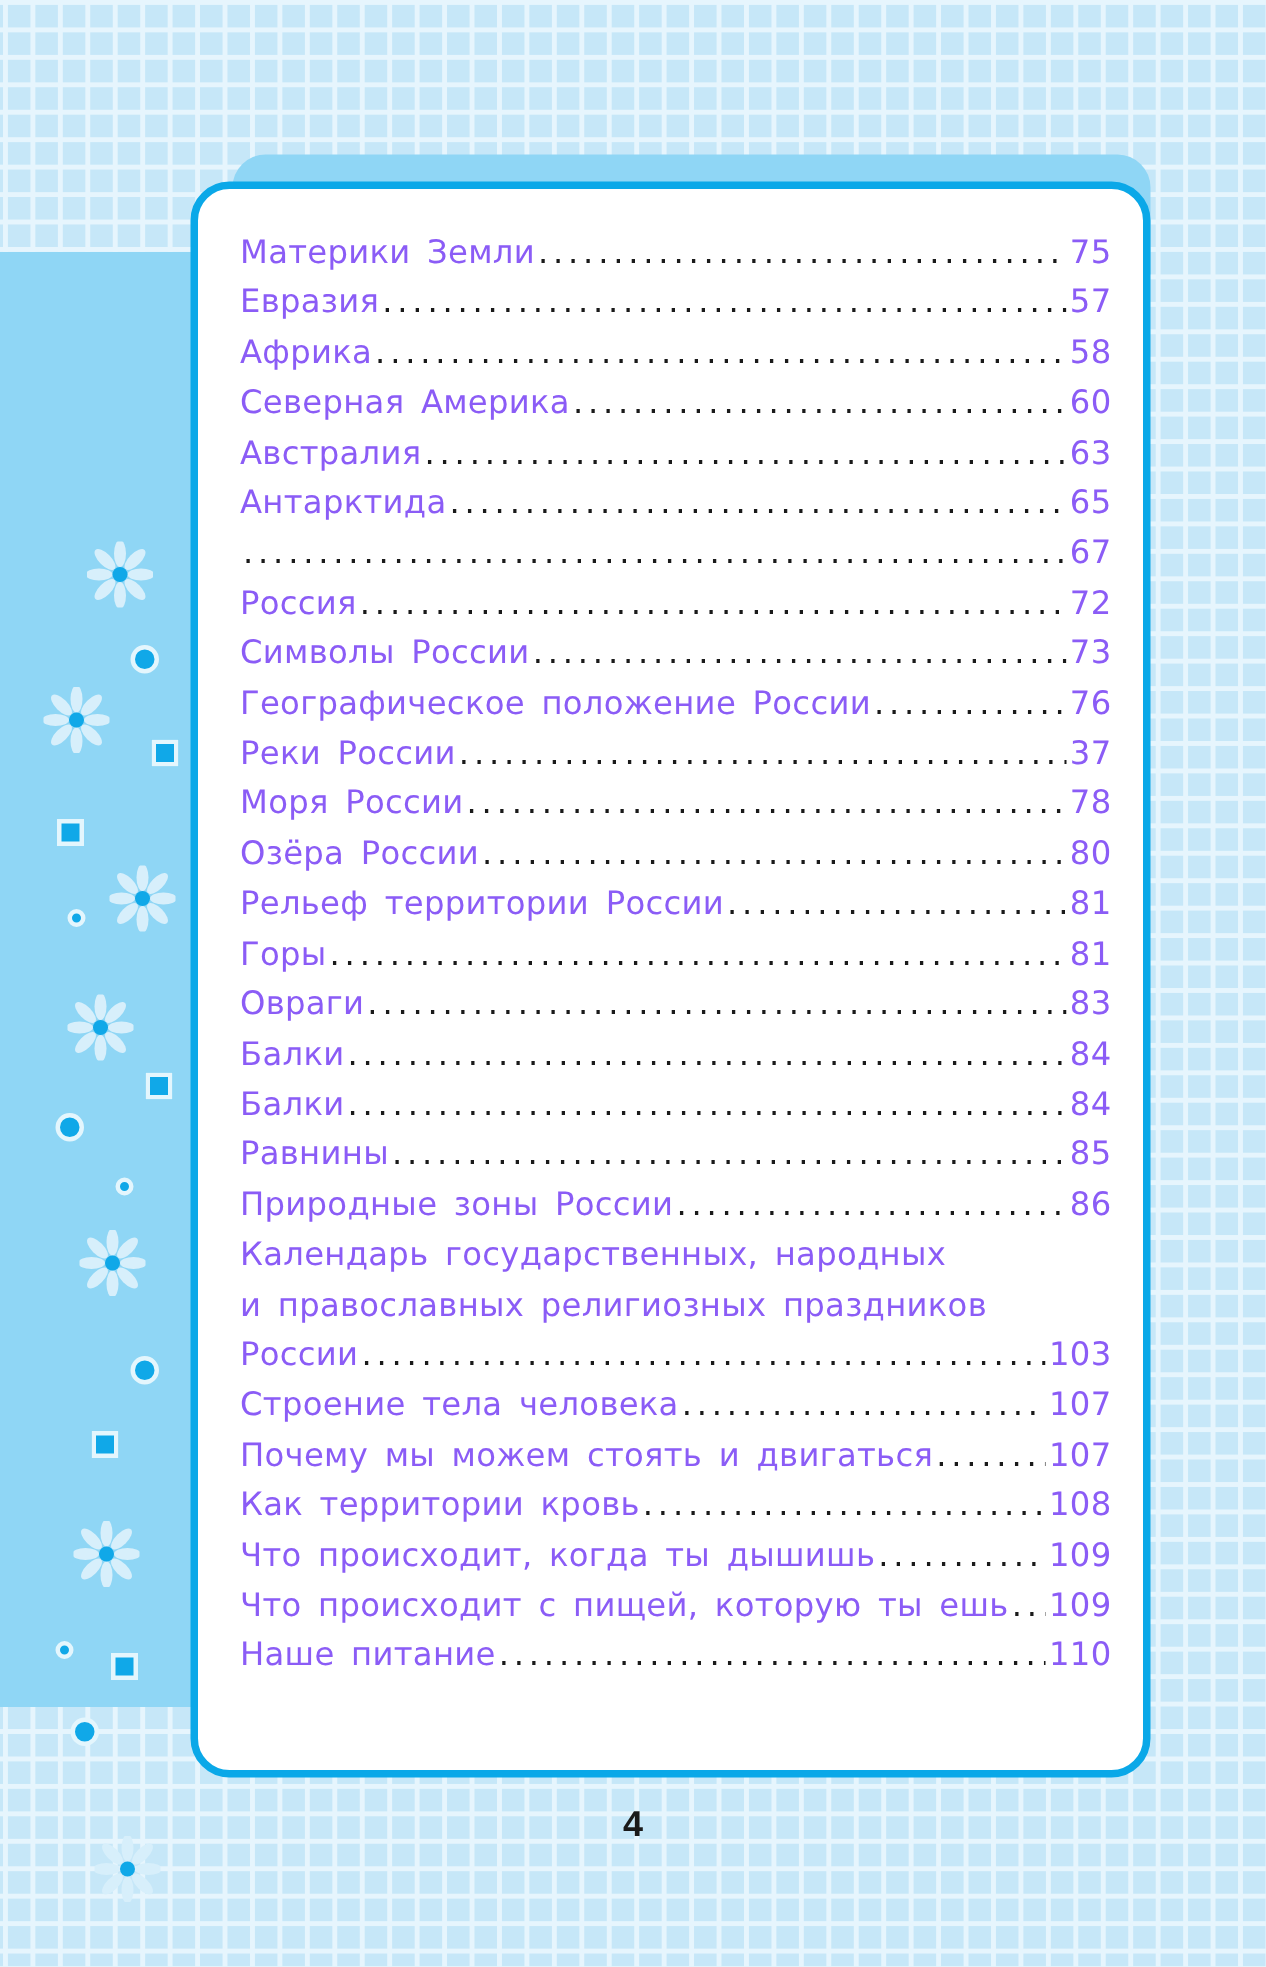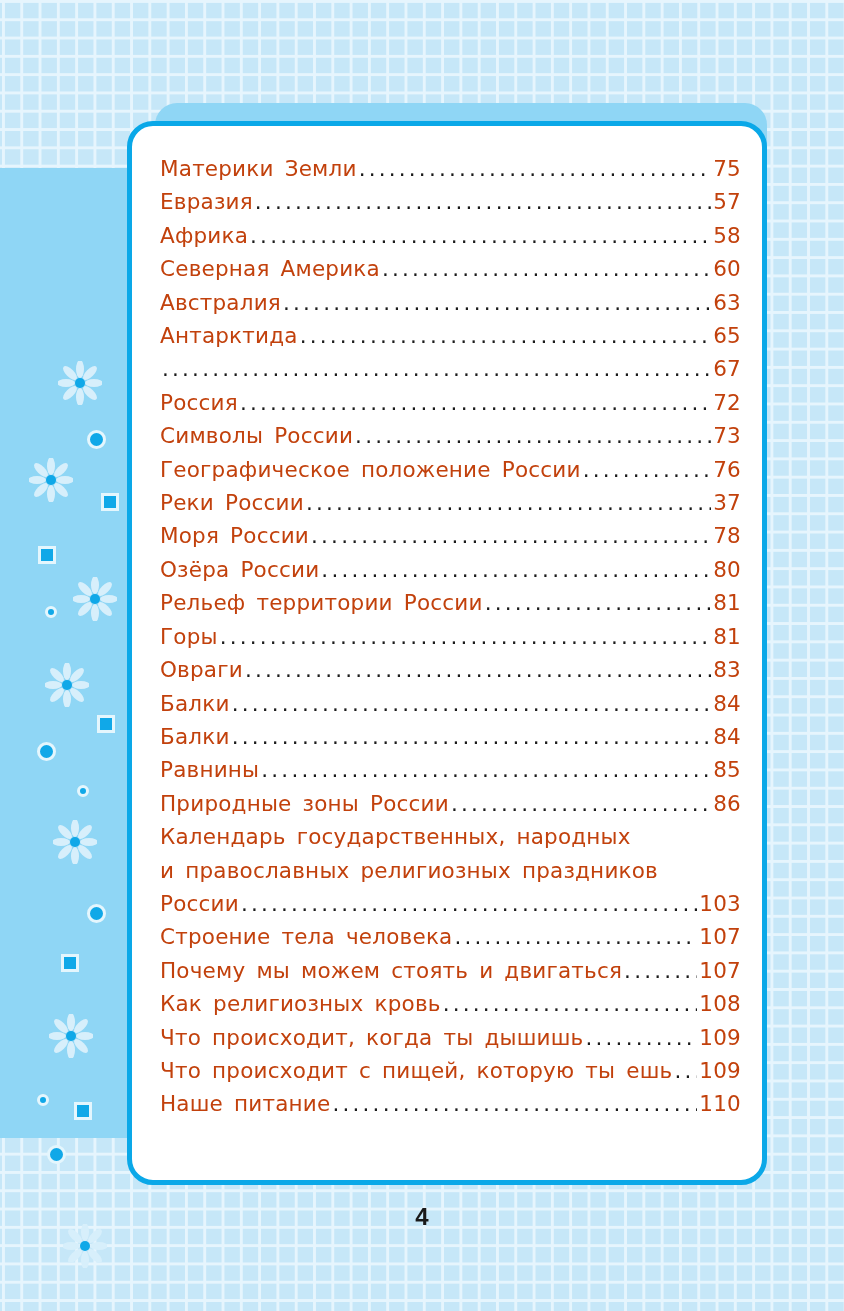--- a/index.html
+++ b/index.html
@@ -31,21 +31,21 @@
     position: absolute; left: 127px; top: 121px; width: 630px; height: 1054px;
     background: #ffffff; border: 5px solid #0aa8e8; border-radius: 26px;
     box-sizing: content-box;
   }
   .toc {
     position: absolute; left: 28px; top: 26px; width: 581px;
     list-style: none; margin: 0; padding: 0;
   }
   .toc li {
     display: flex; align-items: center;
-    font-size: 21.5px; line-height: 33.4px; color: #c2410c;
+    font-size: 21.5px; line-height: 33.4px; color: #8b5cf6;
     letter-spacing: 0.2px; word-spacing: 4px;
   }
   .toc li .title { white-space: nowrap; }
   .toc li .leader {
     flex: 1; overflow: hidden; white-space: nowrap; margin: 0 2px;
     letter-spacing: 3.2px; color: #1a1a1a;
   }
   .toc li .leader::before {
     content: "........................................................................................................................";
   }
@@ -288,21 +288,21 @@
         <span class="title">Строение тела человека</span>
         <span class="leader"></span>
         <span class="page">107</span>
       </li>
     <li>
         <span class="title">Почему мы можем стоять и двигаться</span>
         <span class="leader"></span>
         <span class="page">107</span>
       </li>
     <li>
-        <span class="title">Как религиозных кровь</span>
+        <span class="title">Как территории кровь</span>
         <span class="leader"></span>
         <span class="page">108</span>
       </li>
     <li>
         <span class="title">Что происходит, когда ты дышишь</span>
         <span class="leader"></span>
         <span class="page">109</span>
       </li>
     <li>
         <span class="title">Что происходит с пищей, которую ты ешь</span>

